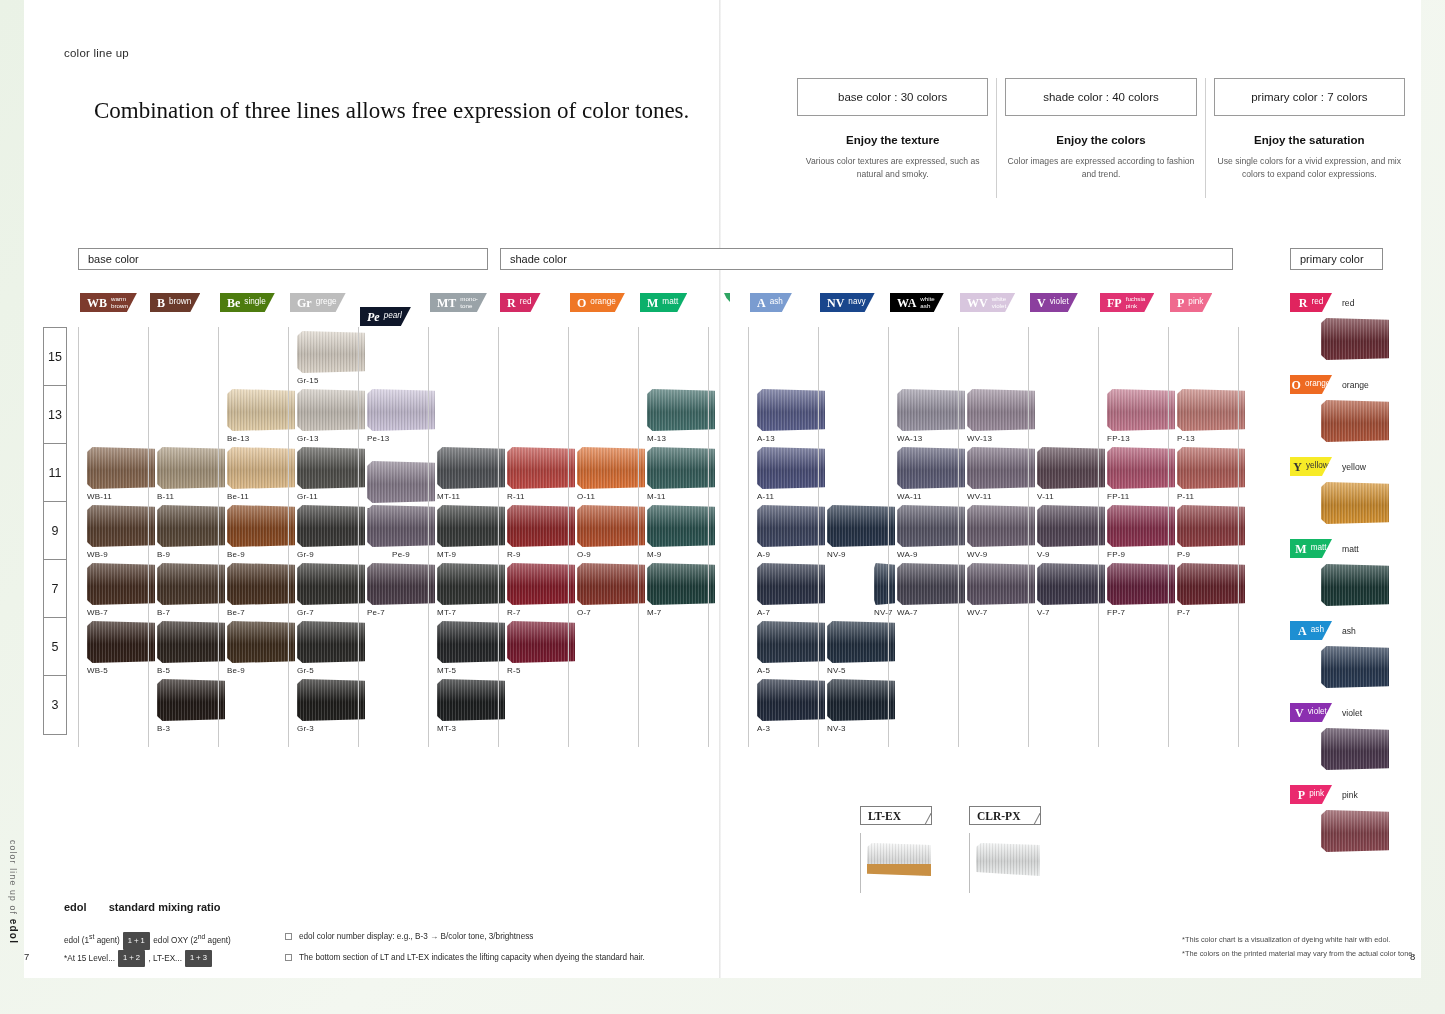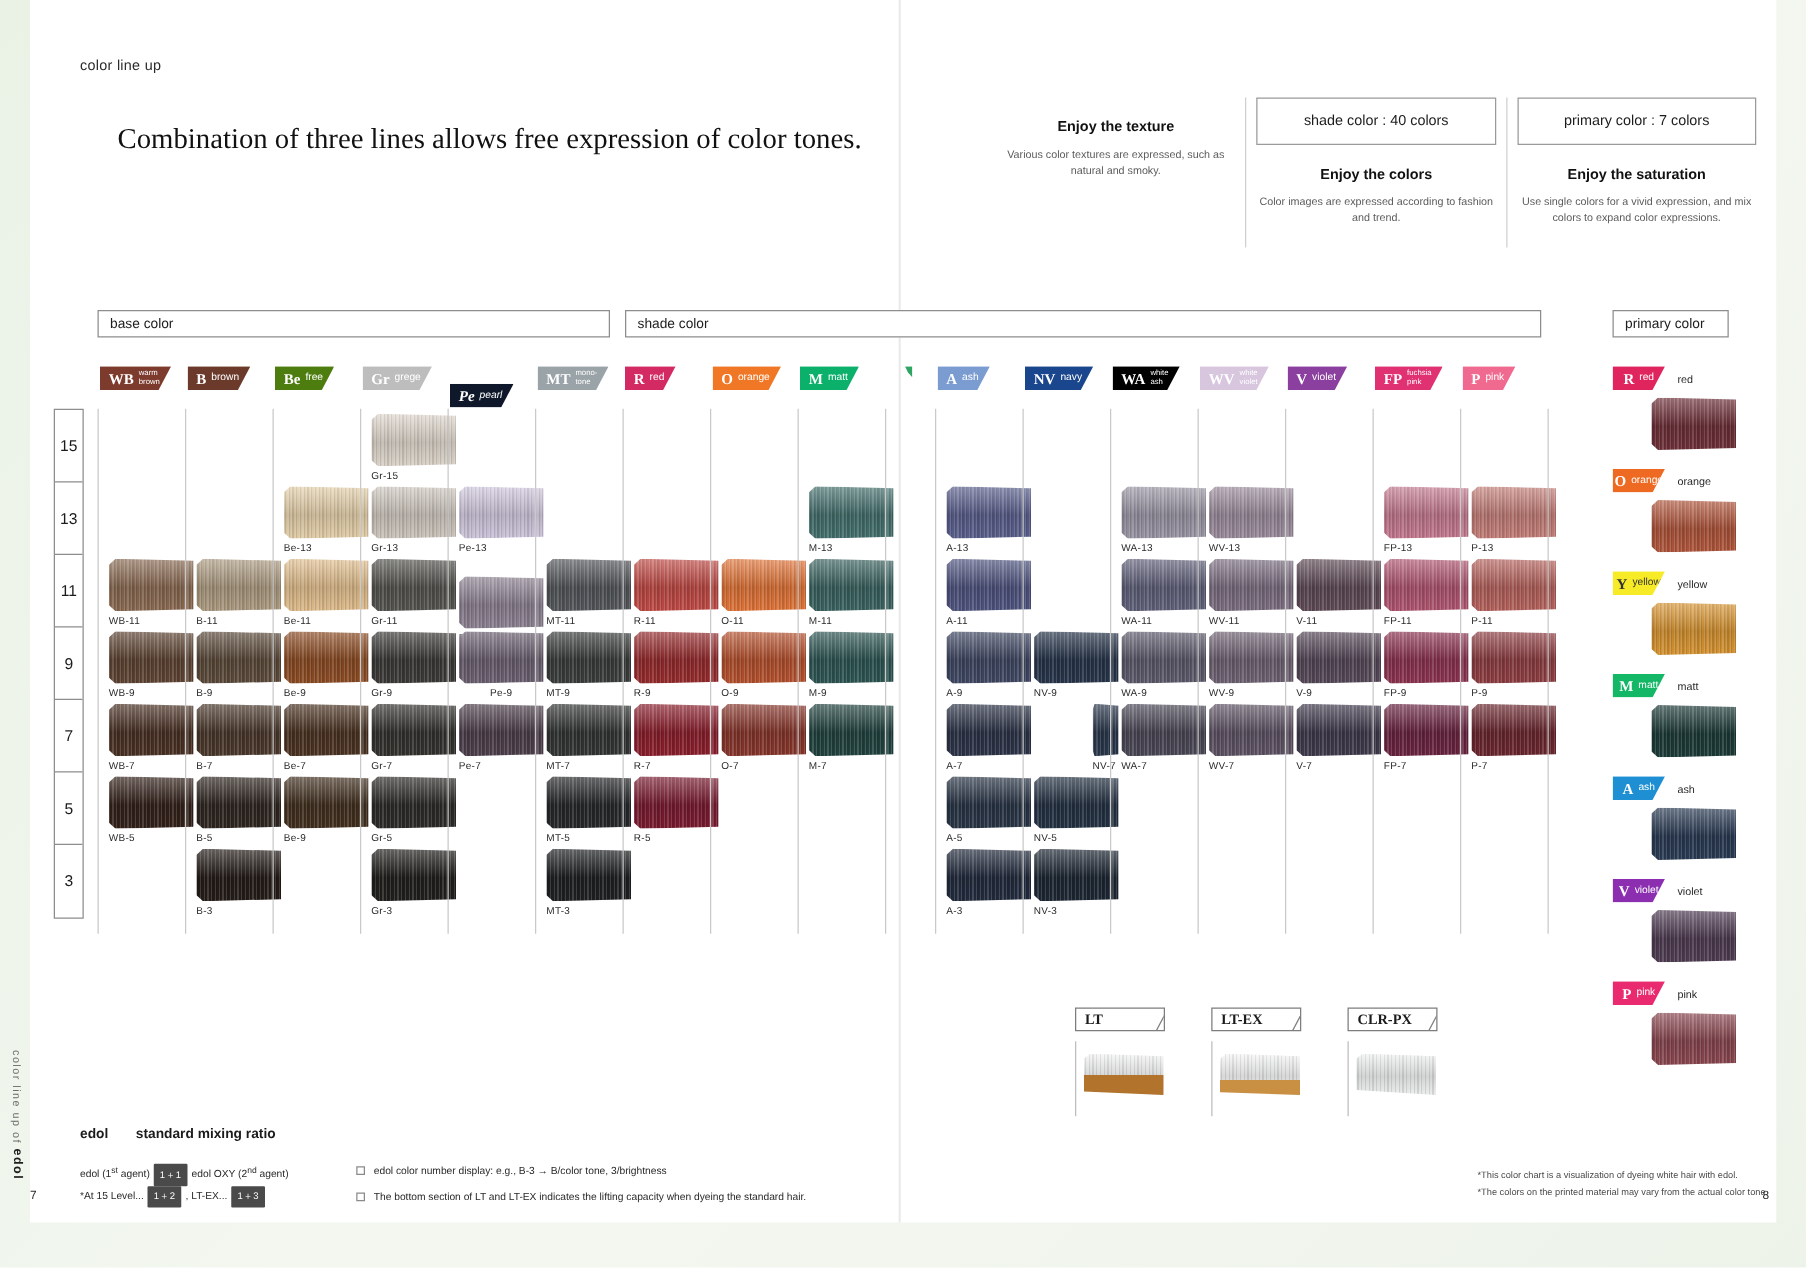--- a/index.html
+++ b/index.html
@@ -140,20 +140,21 @@
 
 <div id="page-left"></div>
 <div id="page-right"></div>
 <div id="gutter"></div>
 
 <div class="kicker">color line up</div>
 <div class="headline">Combination of three lines allows free expression of color tones.</div>
 
 <div id="cards">
     <div class="card">
+      <div class="box">base color : 30 colors</div>
                  <div class="h">Enjoy the texture</div>
                  <div class="d">Various color textures are expressed, such as natural and smoky.</div>
     </div>
     <div class="card">
       <div class="box">shade color : 40 colors</div>
                  <div class="h">Enjoy the colors</div>
                  <div class="d">Color images are expressed according to fashion and trend.</div>
     </div>
     <div class="card">
       <div class="box">primary color : 7 colors</div>
@@ -549,27 +550,20 @@
           <span class="nm">pink</span>
         </div>
         <span class="pname">pink</span>
       </div>
       <div class="sw" style="background: linear-gradient(rgba(255, 255, 255, 0.3), rgba(0, 0, 0, 0.12) 55%, rgba(0, 0, 0, 0.02)), repeating-linear-gradient(90deg, rgba(255, 255, 255, 0.16) 0px, rgba(255, 255, 255, 0.16) 1px, rgba(0, 0, 0, 0.1) 1px, rgba(0, 0, 0, 0.1) 2px, rgba(255, 255, 255, 0) 2px, rgba(255, 255, 255, 0) 3px), rgb(138, 71, 80);"></div>
     </div>
   </div>
 
 <div id="lifters">
     <div class="lift">
-      <div class="cap">LT</div>
-      <div class="body">
-        <div class="hair" style="background: linear-gradient(rgba(255, 255, 255, 0.3), rgba(0, 0, 0, 0.12) 55%, rgba(0, 0, 0, 0.02)), repeating-linear-gradient(90deg, rgba(255, 255, 255, 0.16) 0px, rgba(255, 255, 255, 0.16) 1px, rgba(0, 0, 0, 0.1) 1px, rgba(0, 0, 0, 0.1) 2px, rgba(255, 255, 255, 0) 2px, rgba(255, 255, 255, 0) 3px), rgb(242, 243, 243);"></div>
-        <div class="lift-bar" style="background: rgb(178, 115, 45); height: 16px; top: 27px;"></div>
-      </div>
-    </div>
-    <div class="lift">
       <div class="cap">LT-EX</div>
       <div class="body">
         <div class="hair" style="background: linear-gradient(rgba(255, 255, 255, 0.3), rgba(0, 0, 0, 0.12) 55%, rgba(0, 0, 0, 0.02)), repeating-linear-gradient(90deg, rgba(255, 255, 255, 0.16) 0px, rgba(255, 255, 255, 0.16) 1px, rgba(0, 0, 0, 0.1) 1px, rgba(0, 0, 0, 0.1) 2px, rgba(255, 255, 255, 0) 2px, rgba(255, 255, 255, 0) 3px), rgb(244, 245, 245);"></div>
         <div class="lift-bar" style="background: rgb(201, 144, 68); height: 12px; top: 31px;"></div>
       </div>
     </div>
     <div class="lift">
       <div class="cap">CLR-PX</div>
       <div class="body">
         <div class="hair" style="background: linear-gradient(rgba(255, 255, 255, 0.3), rgba(0, 0, 0, 0.12) 55%, rgba(0, 0, 0, 0.02)), repeating-linear-gradient(90deg, rgba(255, 255, 255, 0.16) 0px, rgba(255, 255, 255, 0.16) 1px, rgba(0, 0, 0, 0.1) 1px, rgba(0, 0, 0, 0.1) 2px, rgba(255, 255, 255, 0) 2px, rgba(255, 255, 255, 0) 3px), rgb(239, 241, 241);"></div>
@@ -608,21 +602,21 @@
 <div class="chip" style="background: rgb(125, 59, 46); left: 80px; top: 293px;">
     <span class="code">WB</span>
     <span class="nm2">warm<br>brown</span>
   </div>
 <div class="chip" style="background: rgb(107, 58, 43); left: 150px; top: 293px;">
     <span class="code">B</span>
     <span class="nm">brown</span>
   </div>
 <div class="chip" style="background: #4d7c0f; left: 220px; top: 293px;">
     <span class="code">Be</span>
-    <span class="nm">free</span>
+    <span class="nm">single</span>
   </div>
 <div class="chip" style="background: rgb(189, 189, 189); left: 290px; top: 293px;">
     <span class="code">Gr</span>
     <span class="nm">grege</span>
   </div>
 <div class="chip" style="background: #0f172a; left: 360px; top: 307px; font-style: italic;">
     <span class="code">Pe</span>
     <span class="nm">pearl</span>
   </div>
 <div class="chip" style="background: rgb(154, 163, 168); left: 430px; top: 293px;">

